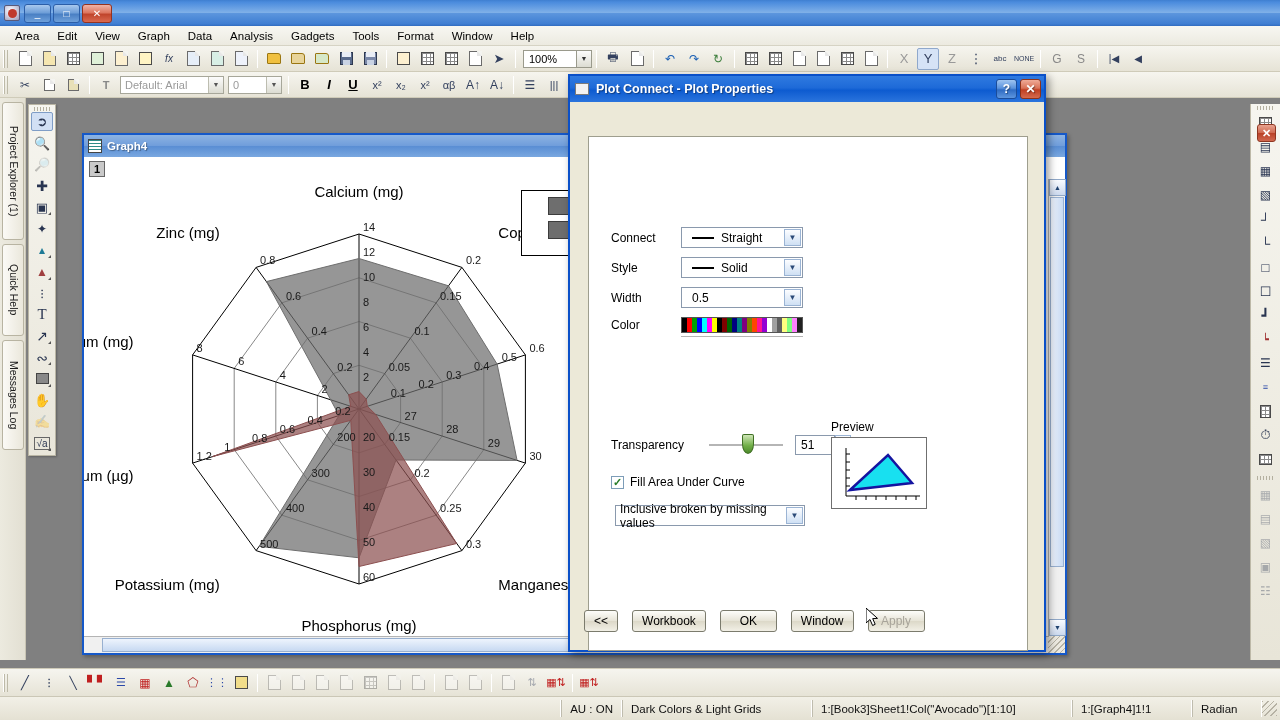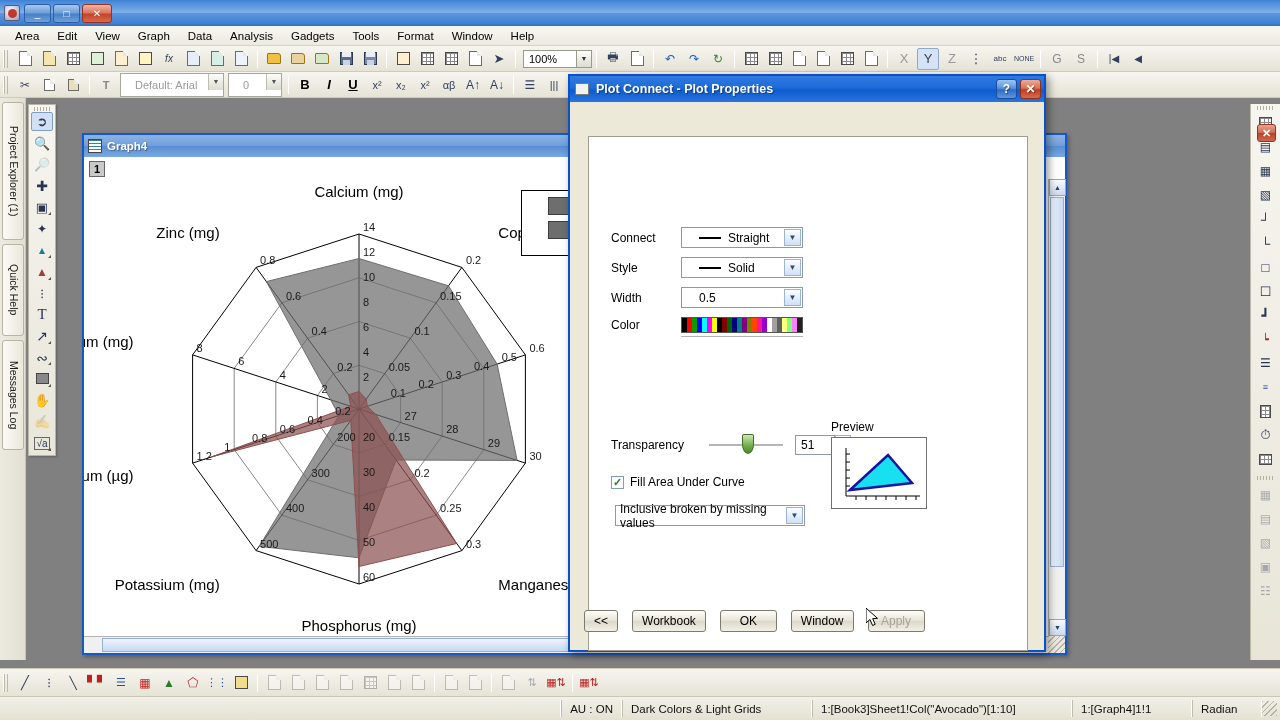--- a/index.html
+++ b/index.html
@@ -85,22 +85,22 @@
   #zoombox{
     width:54px;height:18px;border:1px solid #9a9a8c;background:#fff;
     font-size:11px;display:flex;align-items:center;padding-left:5px;margin-left:3px;
   }
   #zoomdd{
     width:15px;height:18px;border:1px solid #9a9a8c;border-left:0;background:linear-gradient(#fcfcfc,#dcdcd2);
     display:flex;align-items:center;justify-content:center;font-size:7px;color:#333;
   }
   
   .combo{
-    height:24px;border:1px solid #a7a79a;background:#fff;display:flex;align-items:center;
-    font-size:11px;color:#9a9a9a;padding-left:14px;position:relative;margin:0 2px;
+    height:18px;border:1px solid #a7a79a;background:#fff;display:flex;align-items:center;
+    font-size:11px;color:#9a9a9a;padding-left:4px;position:relative;margin:0 2px;
   }
   .combo .cdd{ position:absolute;right:0;top:0;width:15px;height:16px;
                background:linear-gradient(#fcfcfc,#dcdcd2);border-left:1px solid #bdbdb0;
                display:flex;align-items:center;justify-content:center;font-size:7px;color:#555;}
 
   
   #leftdock{
     position:absolute; left:0; top:98px; width:26px; height:562px;
     background:linear-gradient(to right,#eceadf,#e2dfd2);
     border-right:1px solid #c9c5b4;
@@ -236,21 +236,21 @@
   #tabpanel{
     position:absolute; left:18px; top:34px; width:440px; height:515px;
     background:#fff; border:1px solid #9e9e8e;
   }
   #panelinner{ position:absolute; left:0; top:0; right:8px; bottom:60px; background:#fff; }
 
   .frow{ position:absolute; display:flex; align-items:center; }
   .flabel{ width:70px; font-size:12px; color:#000; }
   .fselect{
     width:122px; height:21px; border:1px solid #8a99ad; background:#fff;
-    display:flex; align-items:center; font-size:12px; padding-left:17px; position:relative;
+    display:flex; align-items:center; font-size:12px; padding-left:10px; position:relative;
   }
   .fselect .arrow{
     position:absolute; right:1px; top:1px; width:17px; height:17px;
     background:linear-gradient(to bottom,#fcfdff,#cfe0f4);
     border:1px solid #9bb4d4; display:flex;align-items:center;justify-content:center;
     font-size:8px; color:#2b4a78;
   }
   .linepre{ display:inline-block; width:22px; height:0; border-top:2px solid #000; margin-right:7px;}
   #colorbar{
     width:122px; height:16px; border:1px solid #555; background:#fff;

